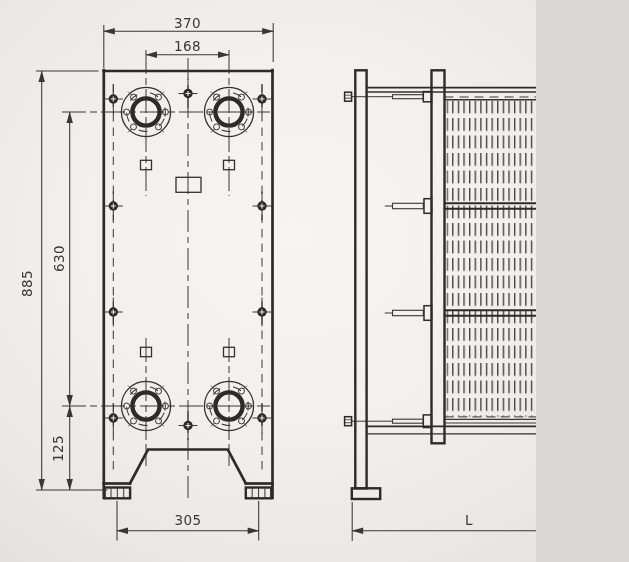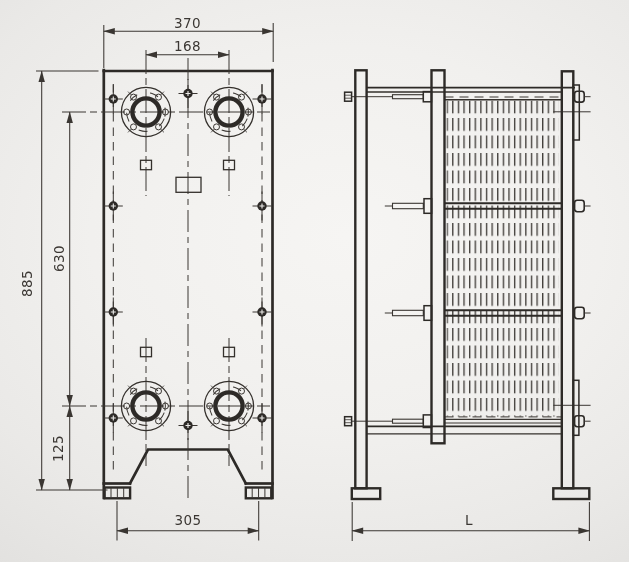--- a/index.html
+++ b/index.html
@@ -1,17 +1,17 @@
 <!DOCTYPE html>
 <html><head>
 <meta charset="utf-8">
 <style>
   html,body{margin:0;padding:0;background:#d8d7d5;}
   .stage{
-    position:relative;width:629px;height:562px;overflow:hidden;
+    position:relative;width:536px;height:562px;overflow:hidden;
     background:
       radial-gradient(ellipse 90% 75% at 55% 42%, #f6f5f3 0%, #f1f0ee 45%, #eae9e7 75%, #e2e1df 100%);
   }
   svg{display:block}
   
   .lb  {stroke:#2d2a27;stroke-width:2.7;fill:none;stroke-linecap:square}
   .lb24{stroke:#2d2a27;stroke-width:2.4;fill:none}
   .lb18{stroke:#2d2a27;stroke-width:1.8;fill:none}
   .lb14{stroke:#34302c;stroke-width:1.4;fill:none}
   .cross{stroke:#2d2a27;stroke-width:1.9;fill:none}

